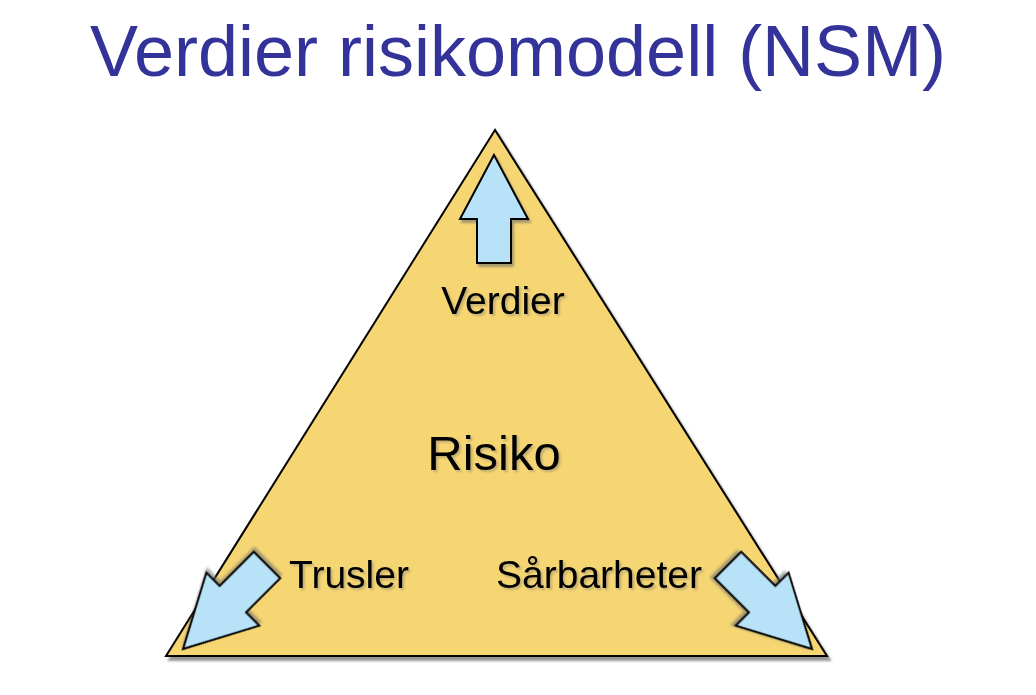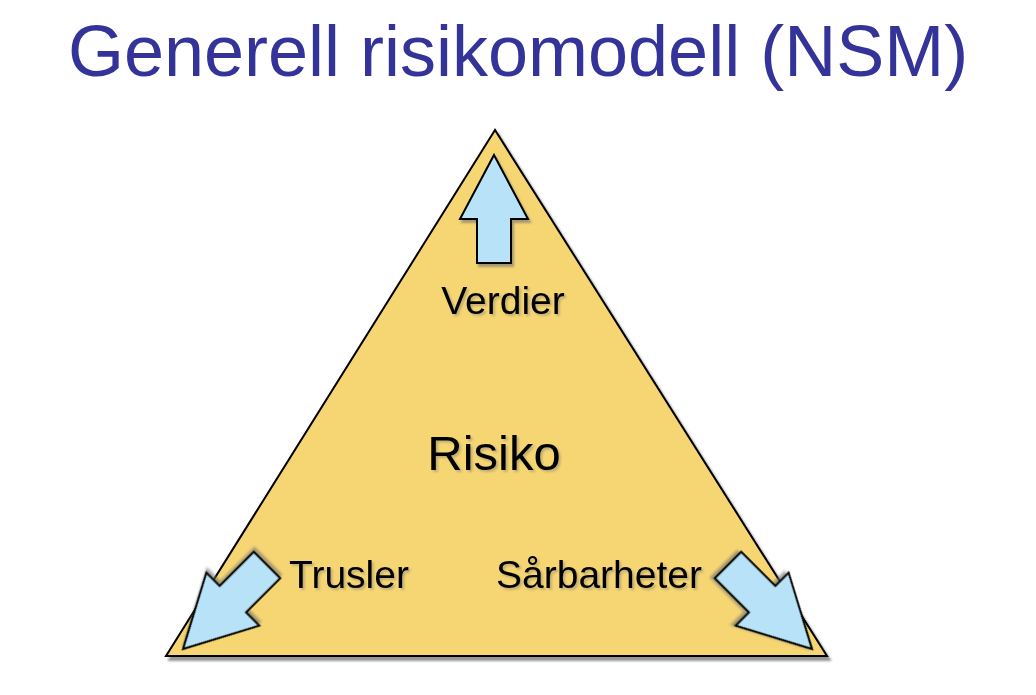--- a/index.html
+++ b/index.html
@@ -54,21 +54,21 @@
   }
   .label-big {
     font-size: 49px;
   }
 </style>
 </head>
 <body>
 
 <div class="slide">
 
-  <h1 class="title" style="color: rgb(51, 51, 153);">Generell risikomodell (NSM)</h1>
+  <h1 class="title" style="color: rgb(51, 51, 153);">Verdier risikomodell (NSM)</h1>
 
   <svg class="diagram" width="1036" height="695" viewBox="0 0 1036 695" xmlns="http://www.w3.org/2000/svg">
 
     <polygon class="tri" points="495,130 166,656 827,656" fill="#F6D673"></polygon>
 
     <path class="arrow" transform="translate(494,155)" d="M0,0 L34,64 L17,64 L17,108 L-17,108 L-17,64 L-34,64 Z" fill="#B8E2F7"></path>
 
     <path class="arrow" transform="translate(183,649) rotate(-135) scale(1.1)" vector-effect="non-scaling-stroke" d="M0,0 L34,64 L17,64 L17,108 L-17,108 L-17,64 L-34,64 Z" fill="#B8E2F7"></path>
 
     <path class="arrow" transform="translate(812,649) rotate(135) scale(1.1)" vector-effect="non-scaling-stroke" d="M0,0 L34,64 L17,64 L17,108 L-17,108 L-17,64 L-34,64 Z" fill="#B8E2F7"></path>

